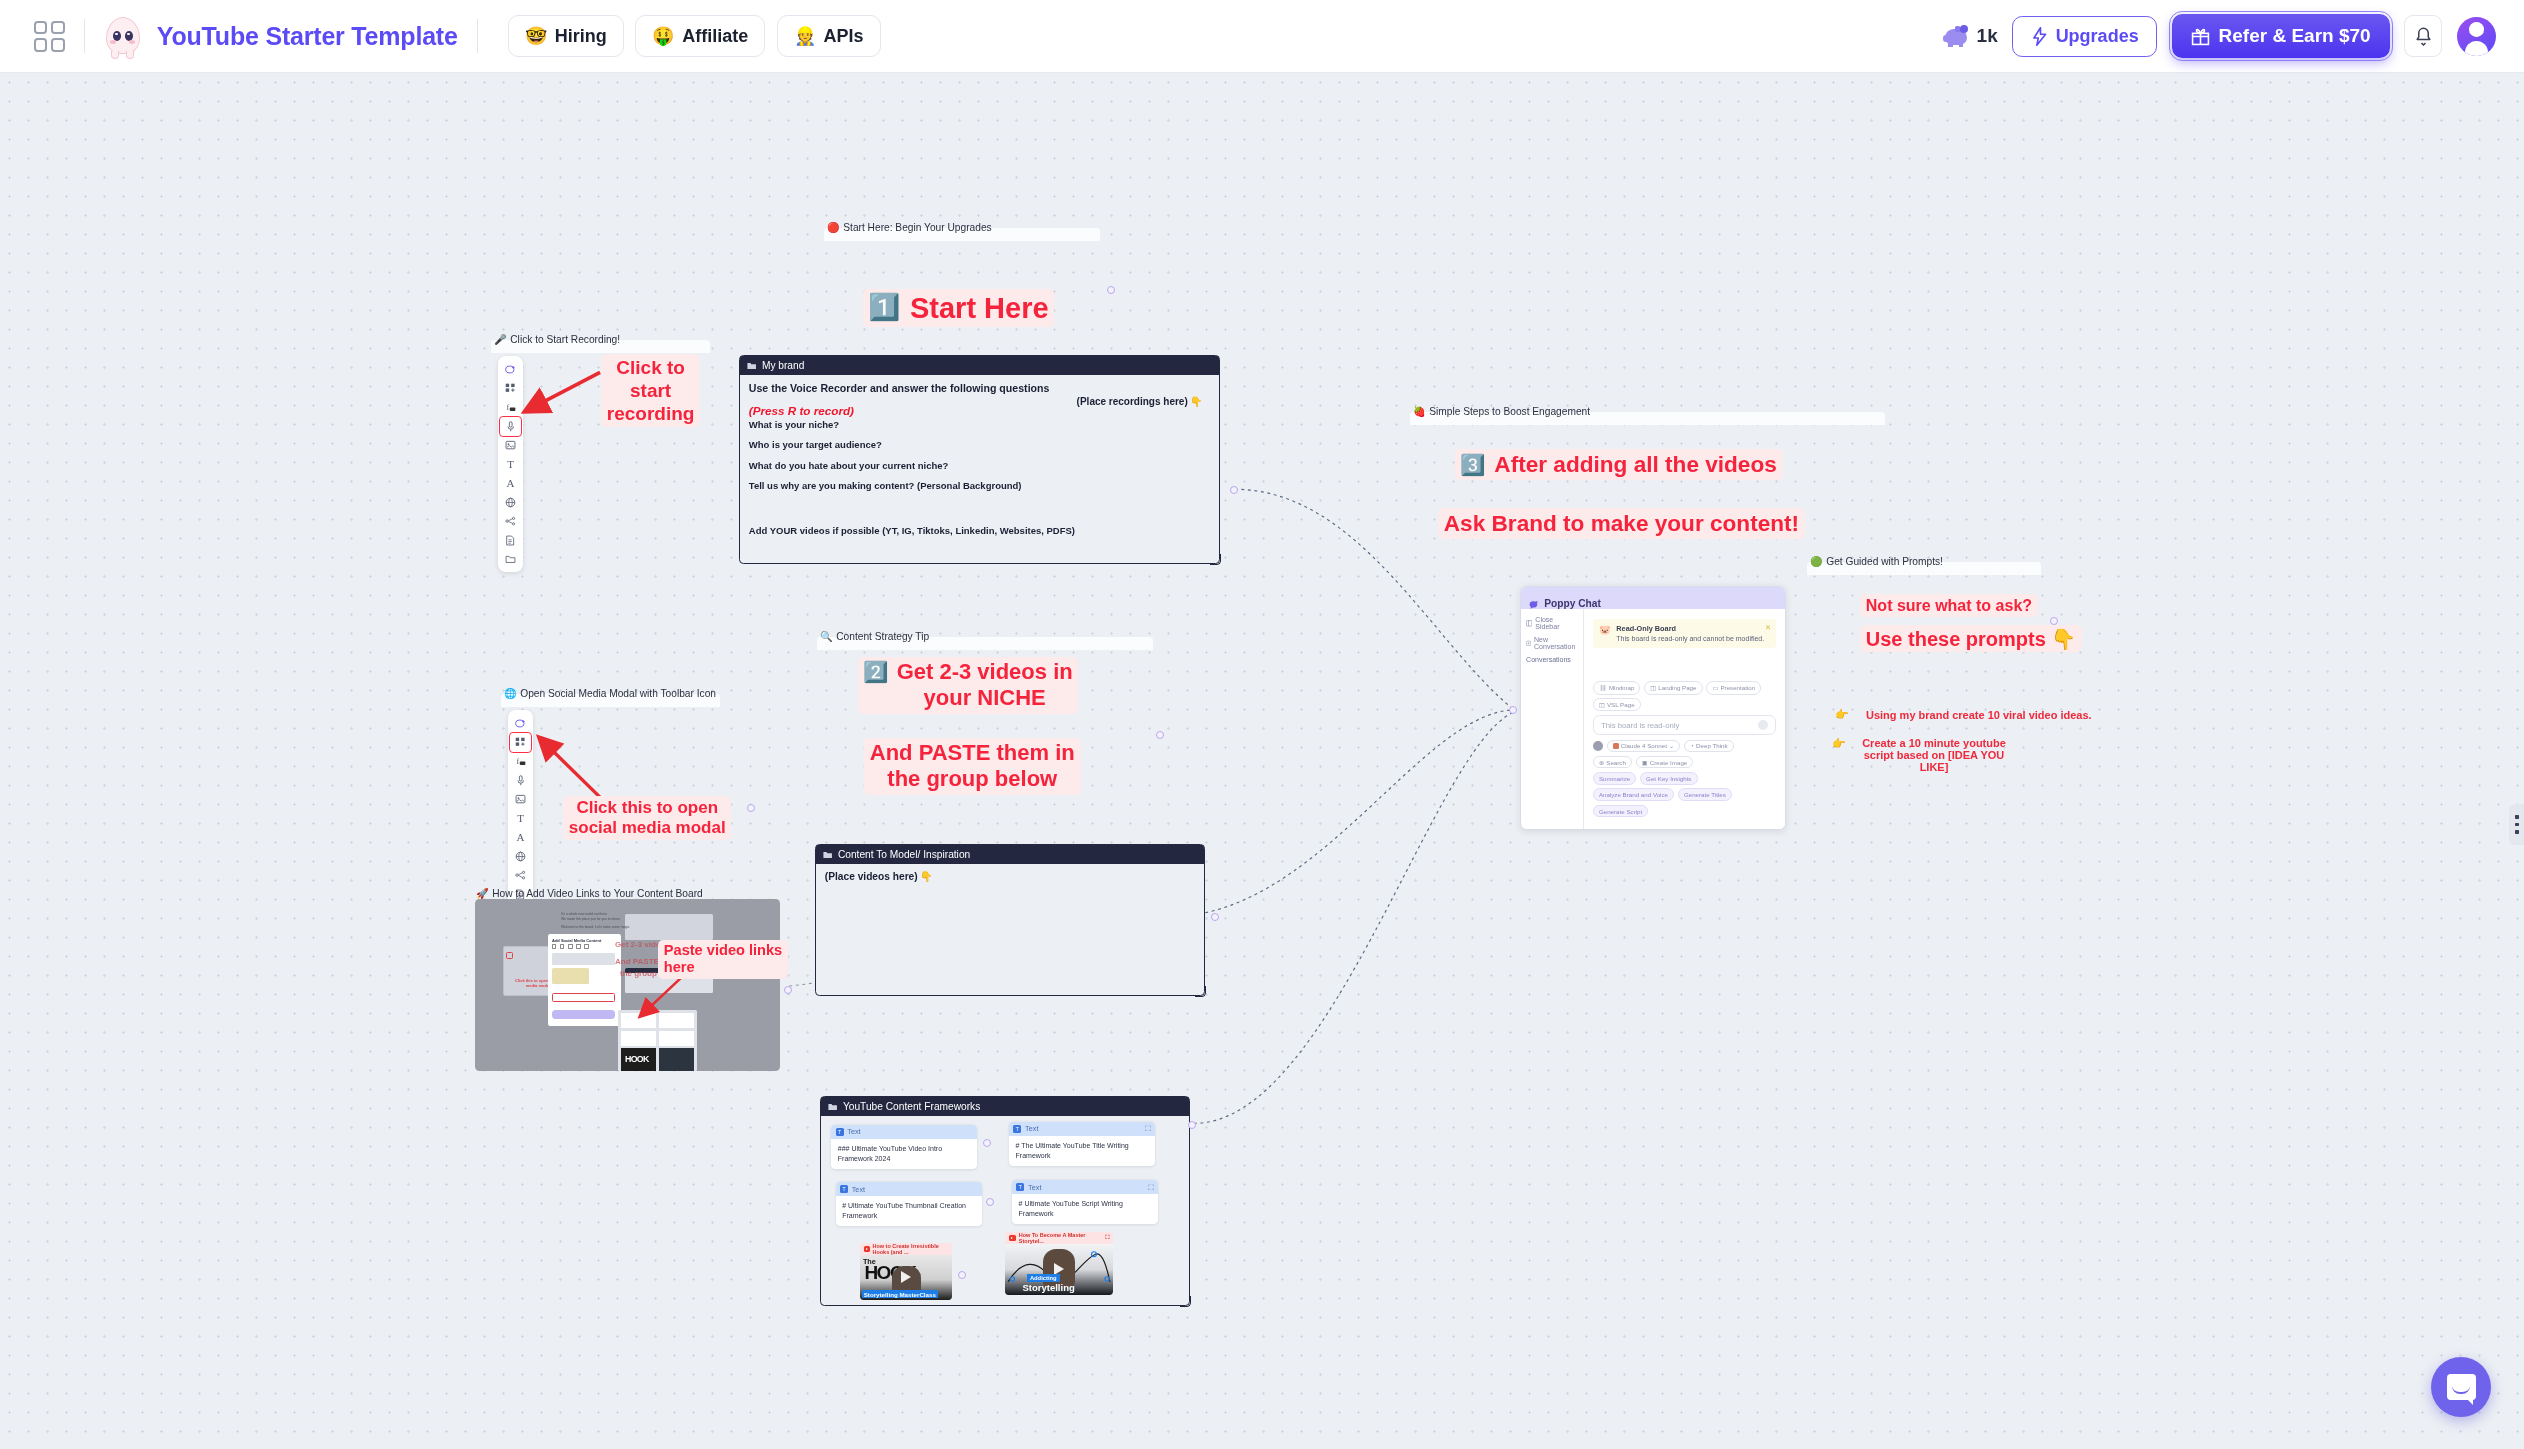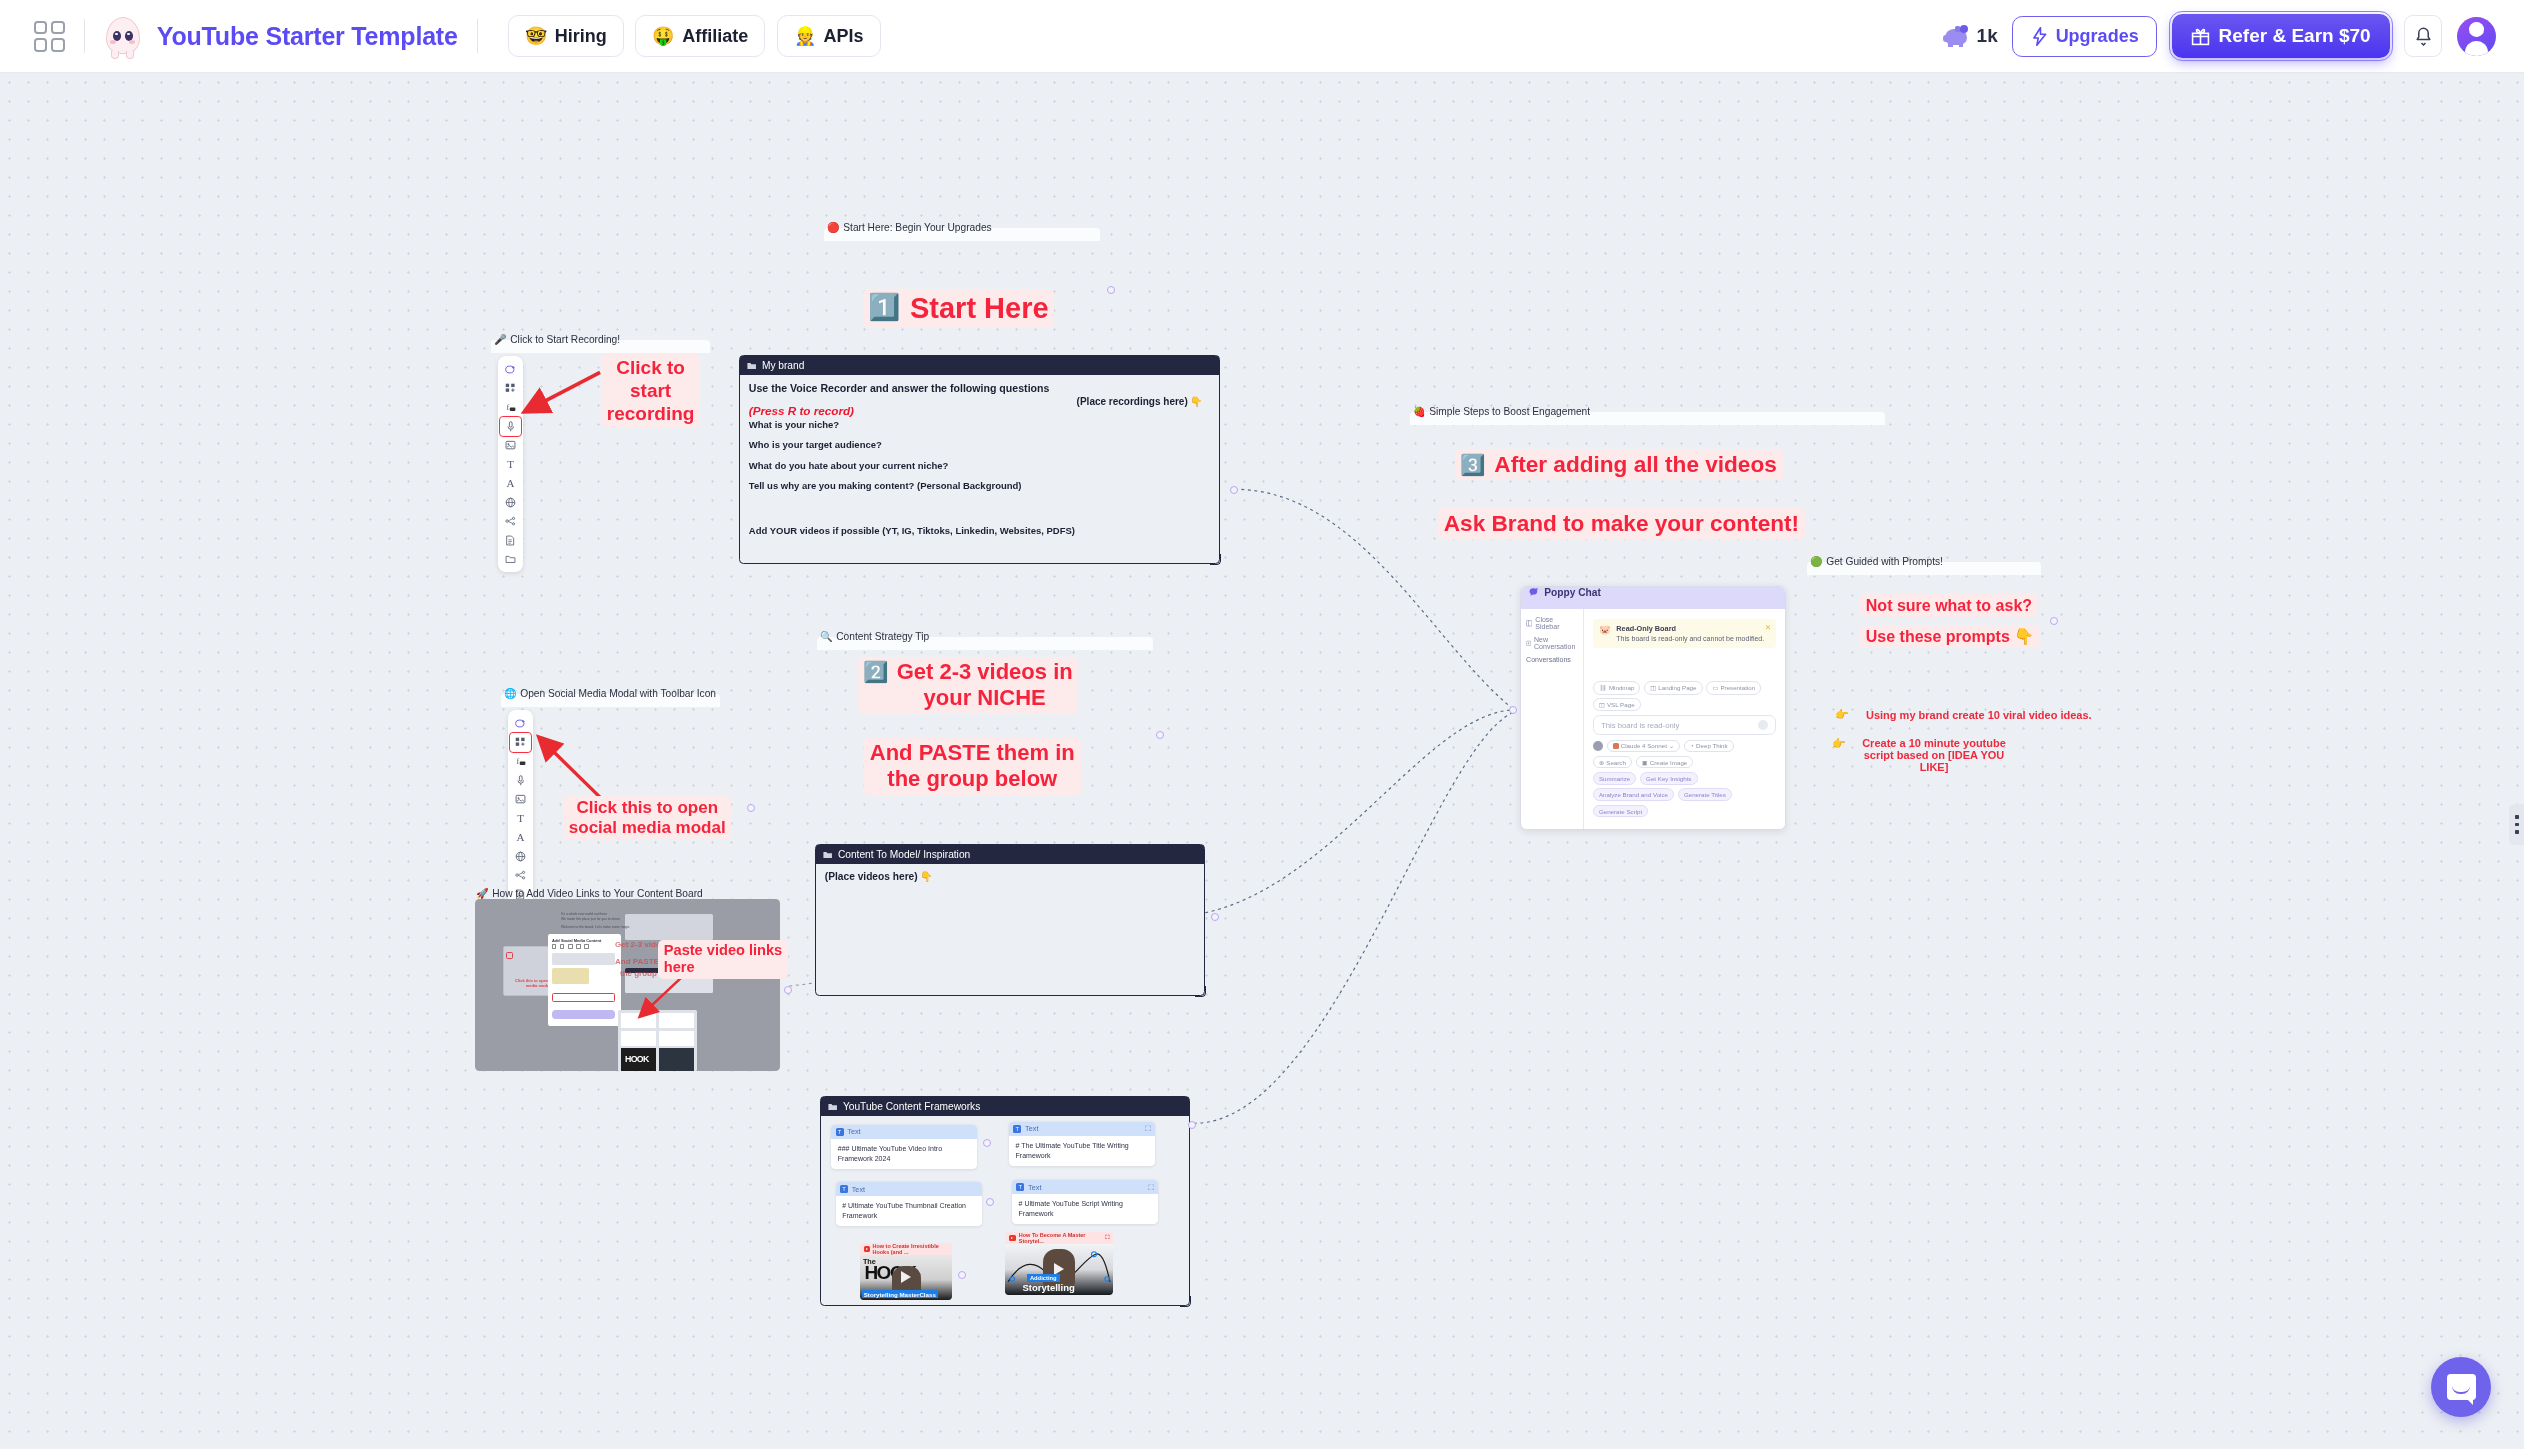--- a/index.html
+++ b/index.html
@@ -155,21 +155,21 @@
 
   
   #connectors { position:absolute; inset:0; pointer-events:none; }
 
   
   .poppy {
     position:absolute; border:0.7px solid #d9dbe6; border-radius:6.6px;
     background:#fff; overflow:hidden; box-shadow:0 1.5px 7.3px rgba(30,35,60,.10);
   }
   .poppy-hdr {
-    height:22px; background:#ddd9fb; display:flex;align-items:flex-start;gap:5.1px;
+    height:22px; background:#ddd9fb; display:flex;align-items:flex-end;gap:5.1px;
     padding:0 8px; font-size:10.2px; font-weight:600; color:#3d3470;
   }
   .poppy-main { display:flex; height:calc(100% - 22px); }
   .poppy-side { width:63px; border-right:0.7px solid #e7e8f0; padding:7.3px 5.1px; }
   .poppy-side .si { font-size:7px; color:#7b7fa0; display:flex;align-items:center;gap:2.9px;margin-bottom:5.8px; }
   .poppy-side .si.h { color:#6b6f90; }
   .poppy-content { flex:1; position:relative; padding:10.2px 8.8px; background:#fff;}
   .ro-note {
     background:#fdfbe8; border-radius:2.9px; padding:5.1px 6.6px; display:flex; gap:5.1px;
     position:relative;
@@ -699,21 +699,21 @@
     <div class="ann" style="left:1438px;top:435px;font-size:22.6px;">Ask Brand to make your content!</div>
 
     <div class="frame" style="left:1807px;top:479px;width:234px;height:219px;">
       <div class="frame-hdr-bar" style="top:10.2px;"></div>
       <div class="frame-label">
         <span>🟢</span>
         <span>Get Guided with Prompts!</span>
       </div>
     </div>
     <div class="ann" style="left:1860px;top:521px;font-size:16px;">Not sure what to ask?</div>
-    <div class="ann" style="left:1860px;top:552px;font-size:16px;">Use these prompts 👇</div>
+    <div class="ann" style="left:1860px;top:552px;font-size:20px;">Use these prompts 👇</div>
 
     <div style="position:absolute;left:1835px;top:635px;display:flex;gap:7.3px;align-items:center;">
       <span style="font-size:11px;">👉</span>
       <span style="font-size:11px;font-weight:700;color:#f0283c;padding-left:10px;">Using my brand create 10 viral video ideas.</span>
     </div>
     <div style="position:absolute;left:1832px;top:664px;display:flex;gap:7.3px;align-items:flex-start;width:183px;">
       <span style="font-size:11px;">👉</span>
       <span style="font-size:11px;font-weight:700;color:#f0283c;text-align:center;">Create a 10 minute youtube script based on [IDEA YOU LIKE]</span>
     </div>
 

